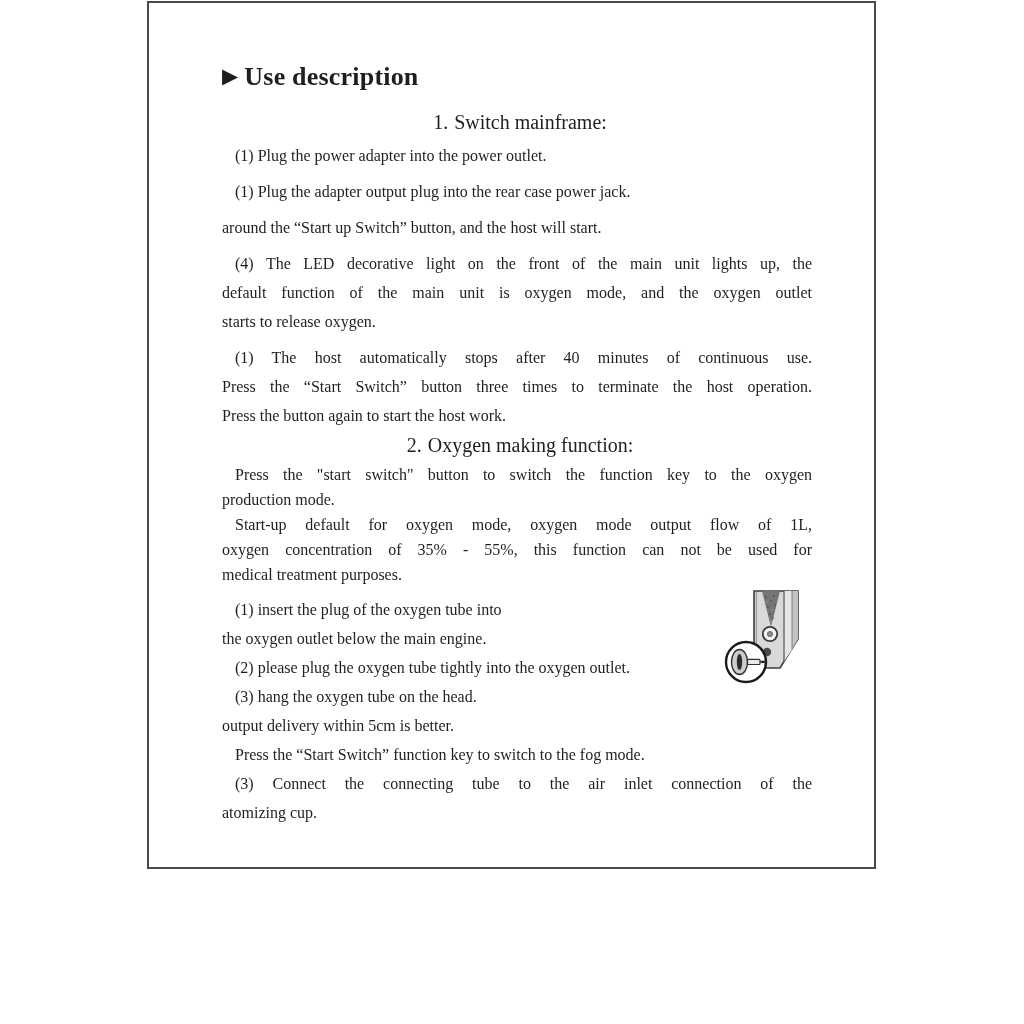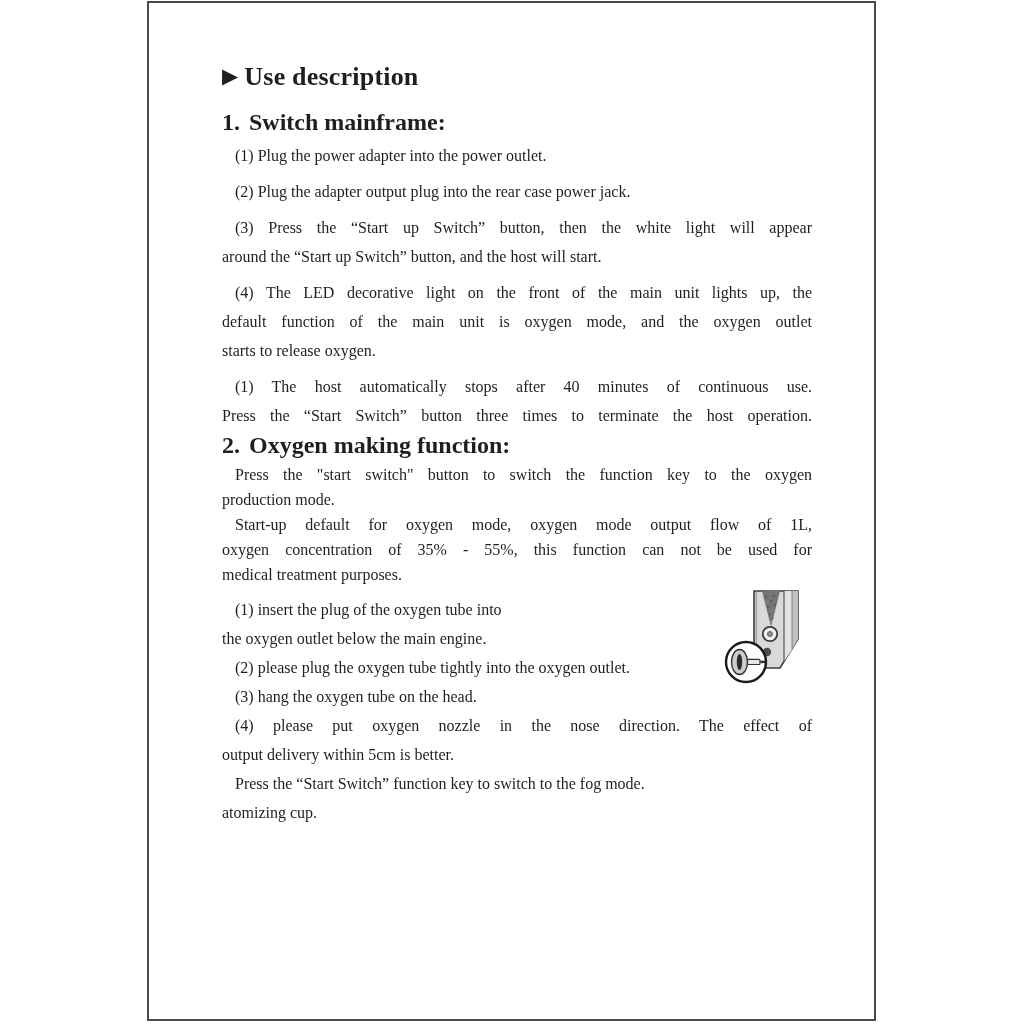--- a/index.html
+++ b/index.html
@@ -8,21 +8,21 @@
     width: 1024px;
     height: 1024px;
     background: #ffffff;
     overflow: hidden;
   }
   .page {
     position: absolute;
     left: 147px;
     top: 1px;
     width: 729px;
-    height: 1020px;
+    height: 868px;
     box-sizing: border-box;
     background: #ffffff;
     border: 2px solid #4a4a4a;
     font-family: "Liberation Serif", "DejaVu Serif", serif;
     color: #1f1f1f;
   }
   .content {
     position: absolute;
     left: 73px;
     top: 57px;
@@ -36,24 +36,25 @@
     letter-spacing: 0.2px;
   }
   .doc-title .marker {
     font-family: "DejaVu Sans", sans-serif;
     font-size: 21px;
     margin-right: 6px;
     position: relative;
     top: -2px;
   }
   .sec-h {
-    font-size: 24px;
-    font-weight: bold;
+    font-size: 20px;
+    font-weight: normal;
     line-height: 30px;
     margin: 0 0 4px 0;
+    text-align: center;
   }
   .s2 .sec-h, .s3 .sec-h { margin-bottom: 2px; }
   .sec-num { display: inline-block; min-width: 27px; }
   .para {
     font-size: 16px;
     line-height: 29px;
     margin: 0;
   }
   .plain { text-indent: 13px; }
   .pre { white-space: pre-line; text-indent: 13px; }
@@ -83,60 +84,60 @@
 <div class="page">
   <div class="content">
 
     <h1 class="doc-title">
       <span class="marker">▶</span><span>Use description</span>
     </h1>
 
     <section class="sec s1">
       <h2 class="sec-h"><span class="sec-num">1.</span><span>Switch mainframe:</span></h2>
       <p class="para plain">(1) Plug the power adapter into the power outlet.</p>
-      <p class="para plain">(2) Plug the adapter output plug into the rear case power jack.</p>
+      <p class="para plain">(1) Plug the adapter output plug into the rear case power jack.</p>
       <p class="para">
-        <span class="pbody">(3) Press the “Start up Switch” button, then the white light will appear</span>
         <span class="plast">around the “Start up Switch” button, and the host will start.</span>
       </p>
       <p class="para">
         <span class="pbody">(4) The LED decorative light on the front of the main unit lights up, the
 default function of the main unit is oxygen mode, and the oxygen outlet</span>
         <span class="plast">starts to release oxygen.</span>
       </p>
       <p class="para">
         <span class="pbody">(1) The host automatically stops after 40 minutes of continuous use.
 Press the “Start Switch” button three times to terminate the host operation.</span>
+        <span class="plast">Press the button again to start the host work.</span>
       </p>
     </section>
 
     <section class="sec s2">
       <h2 class="sec-h"><span class="sec-num">2.</span><span>Oxygen making function:</span></h2>
       <p class="para lh25">
         <span class="pbody">Press the "start switch" button to switch the function key to the oxygen</span>
         <span class="plast">production mode.</span>
       </p>
       <p class="para lh25 gap-after">
         <span class="pbody">Start-up default for oxygen mode, oxygen mode output flow of 1L,
 oxygen concentration of 35% - 55%, this function can not be used for</span>
         <span class="plast">medical treatment purposes.</span>
       </p>
       <p class="para pre">(1) insert the plug of the oxygen tube into
 the oxygen outlet below the main engine.</p>
       <p class="para plain">(2) please plug the oxygen tube tightly into the oxygen outlet.</p>
       <p class="para plain">(3) hang the oxygen tube on the head.</p>
       <p class="para">
-        <span class="pbody">(4) please put oxygen nozzle in the nose direction. The effect of</span>
         <span class="plast">output delivery within 5cm is better.</span>
       </p>
     </section>
 
     <section class="sec s3">
       <p class="para plain">Press the “Start Switch” function key to switch to the fog mode.</p>
       <p class="para">
+        <span class="pbody">(3) Connect the connecting tube to the air inlet connection of the</span>
         <span class="plast">atomizing cup.</span>
       </p>
     </section>
 
   </div>
 
   <div class="figure">
     <svg width="78" height="97" viewBox="0 0 78 97" xmlns="http://www.w3.org/2000/svg">
       <g>
         <polygon points="30,2 74,2 74,50 56,79 30,79" fill="#d9d9d9" stroke="#3c3c3c" stroke-width="1.6"></polygon>

